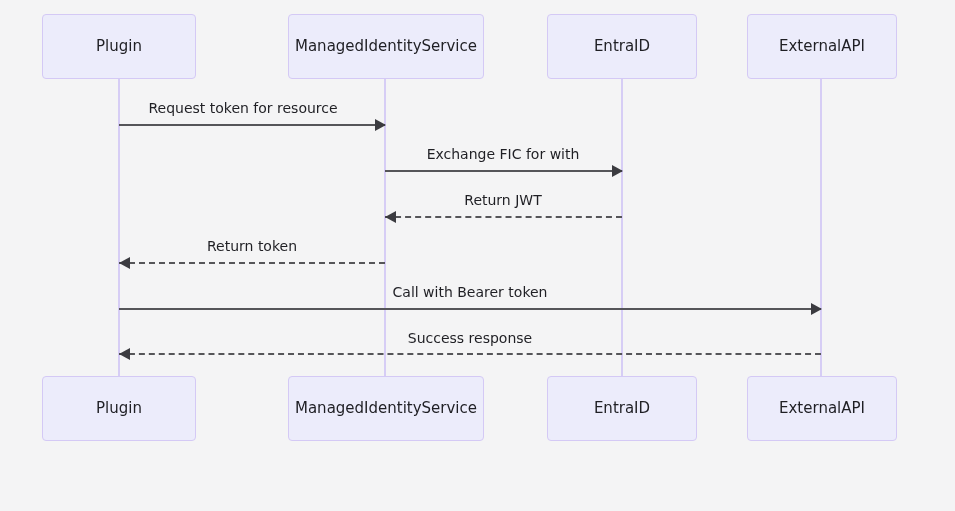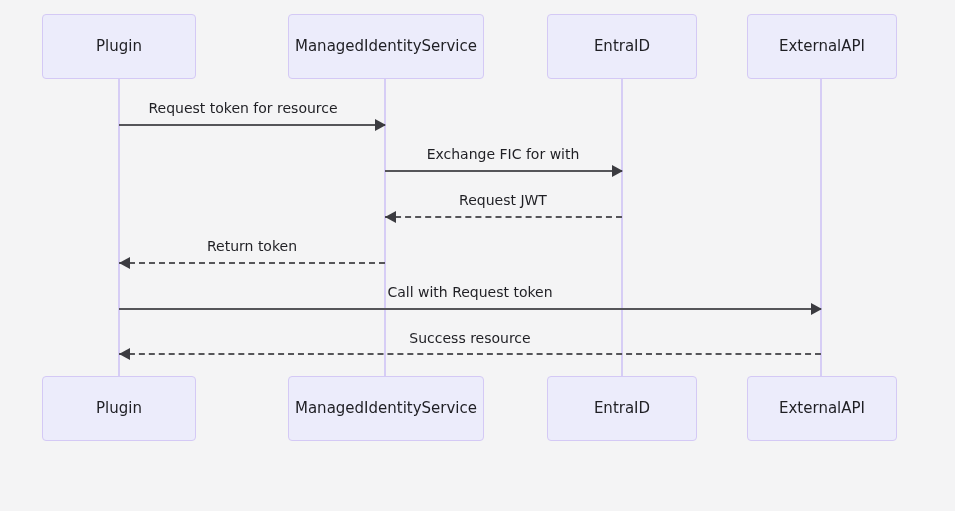--- a/index.html
+++ b/index.html
@@ -129,30 +129,30 @@
       <div class="msg-label" style="left: 243px; top: 101px;">Request token for resource</div>
       <div class="message" style="left: 385px; top: 170px; width: 237px;">
         <div class="msg-line" style="width: 237px;"></div>
         <div class="arrowhead right" style="left: 227px;"></div>
       </div>
       <div class="msg-label" style="left: 503px; top: 147px;">Exchange FIC for with</div>
       <div class="message" style="left: 385px; top: 216px; width: 237px;">
         <div class="msg-line dashed" style="width: 237px;"></div>
         <div class="arrowhead left" style="left: 0px;"></div>
       </div>
-      <div class="msg-label" style="left: 503px; top: 193px;">Request JWT</div>
+      <div class="msg-label" style="left: 503px; top: 193px;">Return JWT</div>
       <div class="message" style="left: 119px; top: 262px; width: 266px;">
         <div class="msg-line dashed" style="width: 266px;"></div>
         <div class="arrowhead left" style="left: 0px;"></div>
       </div>
       <div class="msg-label" style="left: 252px; top: 239px;">Return token</div>
       <div class="message" style="left: 119px; top: 308px; width: 702px;">
         <div class="msg-line" style="width: 702px;"></div>
         <div class="arrowhead right" style="left: 692px;"></div>
       </div>
-      <div class="msg-label" style="left: 470px; top: 285px;">Call with Request token</div>
+      <div class="msg-label" style="left: 470px; top: 285px;">Call with Bearer token</div>
       <div class="message" style="left: 119px; top: 353px; width: 702px;">
         <div class="msg-line dashed" style="width: 702px;"></div>
         <div class="arrowhead left" style="left: 0px;"></div>
       </div>
-      <div class="msg-label" style="left: 470px; top: 331px;">Success resource</div>
+      <div class="msg-label" style="left: 470px; top: 331px;">Success response</div>
     </div>
 </div>
 
 </body></html>

